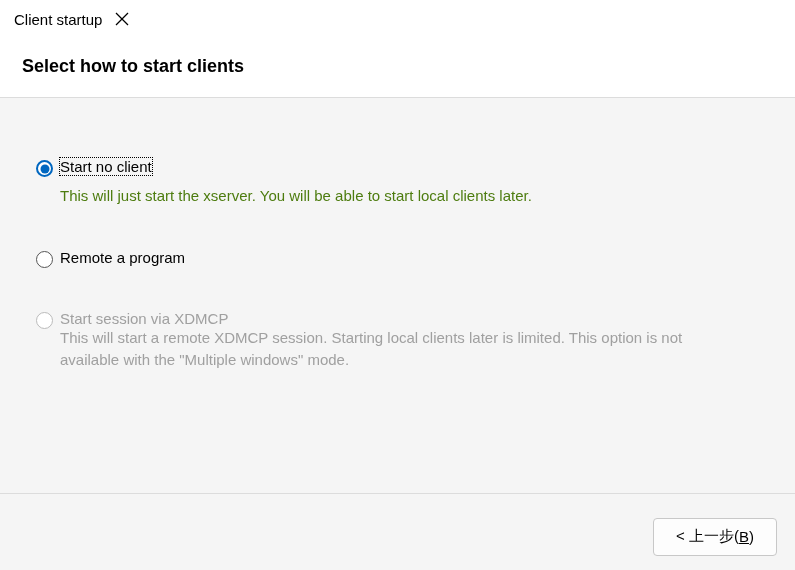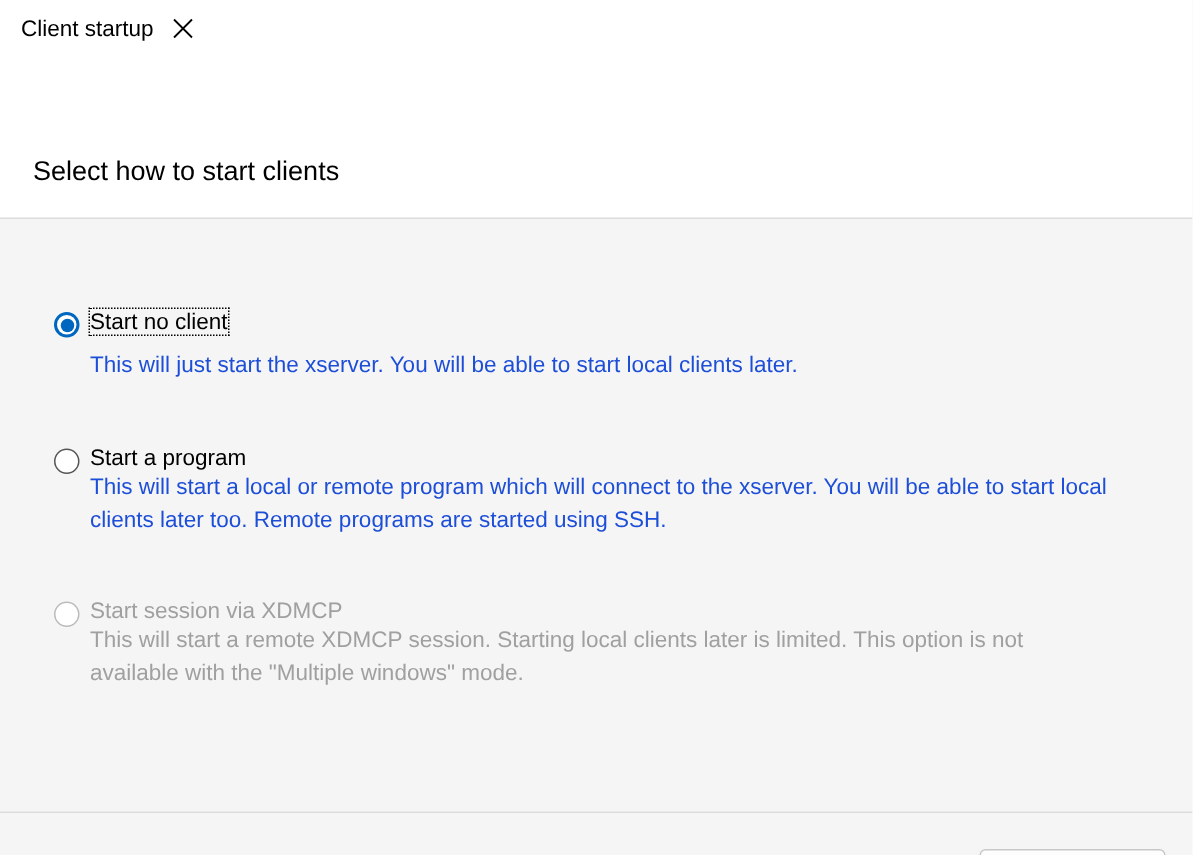--- a/index.html
+++ b/index.html
@@ -38,23 +38,22 @@
     .close-btn svg {
       width: 14px;
       height: 14px;
     }
     .header {
       padding: 18px 22px 20px 22px;
       background: #ffffff;
     }
     .header-title {
       font-size: 18px;
-      font-weight: 400;
-      color: #000;
-      margin-top: 48px;
+      font-weight: 700;
+      color: #000;
     }
     .divider {
       height: 1px;
       background: #dcdcdc;
     }
     .content {
       background: #f5f5f5;
       height: 395px;
       padding: 60px 56px 20px 36px;
     }
@@ -103,21 +102,21 @@
       color: #000;
       margin-bottom: 10px;
     }
     .option-label.focused {
       outline: 1px dotted #000;
       outline-offset: 0px;
       display: inline-block;
     }
     .option-desc {
       font-size: 15px;
-      color: #1d4ed8;
+      color: #4d7c0f;
       line-height: 1.45;
       max-width: 690px;
     }
     .option.disabled .option-label,
     .option.disabled .option-desc {
       color: #a0a0a0;
     }
     .footer {
       height: 86px;
       background: #f5f5f5;
@@ -178,22 +177,21 @@
       <div><span class="option-label focused">Start no client</span></div>
       <div class="option-desc">This will just start the xserver. You will be able to start local clients later.</div>
     </div>
   </div>
 
   <div class="option">
     <div class="radio-wrap">
       <div class="radio"></div>
     </div>
     <div class="option-body">
-      <div><span class="option-label">Start a program</span></div>
-      <div class="option-desc">This will start a local or remote program which will connect to the xserver. You will be able to start local clients later too. Remote programs are started using SSH.</div>
+      <div><span class="option-label">Remote a program</span></div>
     </div>
   </div>
 
   <div class="option disabled">
     <div class="radio-wrap">
       <div class="radio disabled"></div>
     </div>
     <div class="option-body">
       <div><span class="option-label">Start session via XDMCP</span></div>
       <div class="option-desc">This will start a remote XDMCP session. Starting local clients later is limited. This option is not available with the "Multiple windows" mode.</div>

